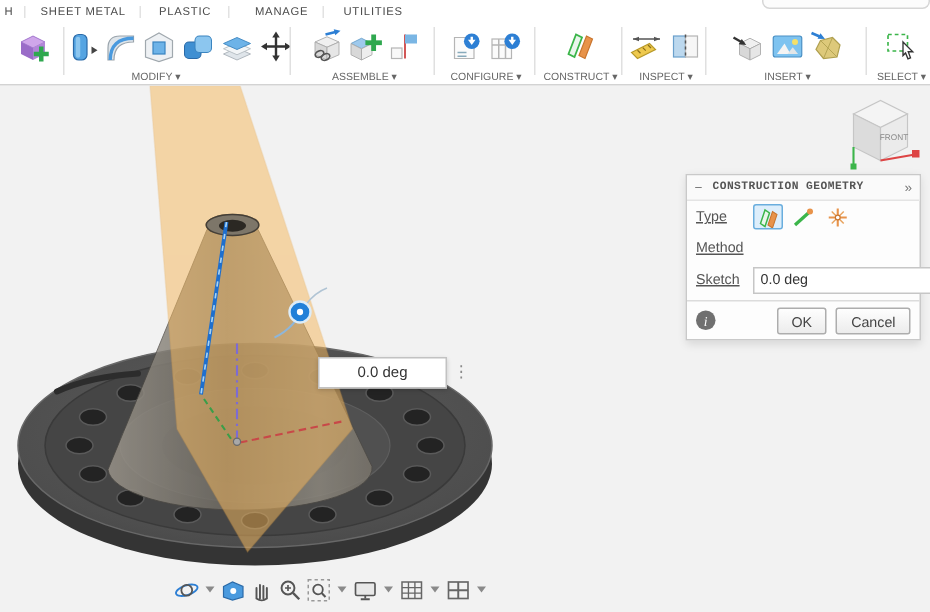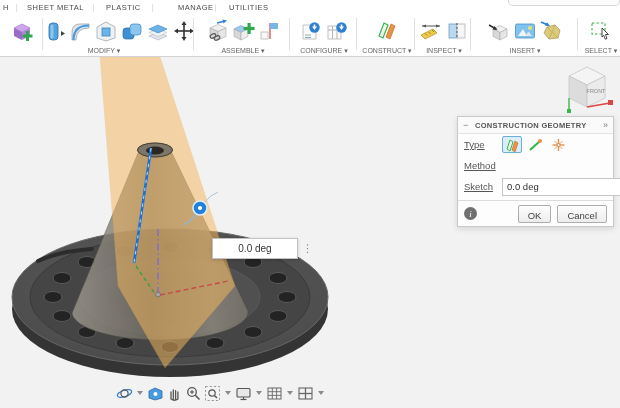--- a/index.html
+++ b/index.html
@@ -34,21 +34,21 @@
     font-size:10px; color:#333; text-align:center; padding:0 4px; }
   #angle-float-handle { position:absolute; left:302px; top:183px; font-size:11px;
     color:#8a8a8a; cursor:pointer; line-height:17px; }
 
   
   #dialog { position:absolute; left:457px; top:59px; width:157px; background:#fdfdfd;
     border:1px solid #c9c9c9; box-shadow:0 2px 6px rgba(0,0,0,.12); font-size:9.5px; color:#555; }
   .dlg-header { display:flex; align-items:center; height:17px; padding:0 5px;
     border-bottom:1px solid #e4e4e4; background:#fafafa; }
   .dlg-collapse { color:#777; font-size:9px; width:12px; cursor:pointer; }
-  .dlg-title { flex:1; font-size:7.5px; font-weight:bold; letter-spacing:.3px; color:#555; }
+  .dlg-title { flex:1; font-size:7.5px; font-weight:bold; letter-spacing:.3px; color:#555;font-family:Liberation Mono, monospace; }
   .dlg-pin { color:#777; font-size:9px; cursor:pointer; }
   .dlg-row { display:flex; align-items:center; height:21px; padding:0 6px; }
   .dlg-label { width:38px; flex:none; color:#555;text-decoration:underline; }
   .type-opt { width:20px; height:17px; display:flex; align-items:center; justify-content:center;
     border:1px solid transparent; border-radius:2px; margin-right:3px; cursor:pointer; }
   .type-opt.selected { background:#ddeefb; border-color:#6aaede; }
   .method-select { flex:1; height:18px; border:1px solid #c6c6c6; background:#fff; display:flex;
     align-items:center; padding:0 4px; gap:4px; cursor:pointer; }
   .method-select .caret { margin-left:auto; font-size:7px; color:#666; }
   .edge-btn { height:18px; border:1px solid #4f9ad8; background:#d9ecfa; border-radius:2px;
@@ -82,21 +82,21 @@
 <div id="app">
 
   <div id="toolbar">
     <div id="tabrow">
       <span class="tab" style="left:3px">H</span>
       <span class="tabsep" style="left:16px"></span>
       <span class="tab" style="left:27px">SHEET METAL</span>
       <span class="tabsep" style="left:93px"></span>
       <span class="tab" style="left:106px">PLASTIC</span>
       <span class="tabsep" style="left:152px"></span>
-      <span class="tab" style="left:178px">MANAGE</span>
+      <span class="tab" style="left:170px">MANAGE</span>
       <span class="tabsep" style="left:215px"></span>
       <span class="tab" style="left:229px">UTILITIES</span>
     </div>
 
     <div class="rgroup" style="left:2px;width:40px">
       <div class="ricons">
         <span class="ricon">
           <svg width="24" height="24">
               <polygon points="4,9 12,5 20,9 12,13" fill="#cfa6ea" stroke="#9a6cc8" stroke-width=".6"></polygon>
               <polygon points="4,9 12,13 12,21 4,17" fill="#9a6cc8"></polygon>

